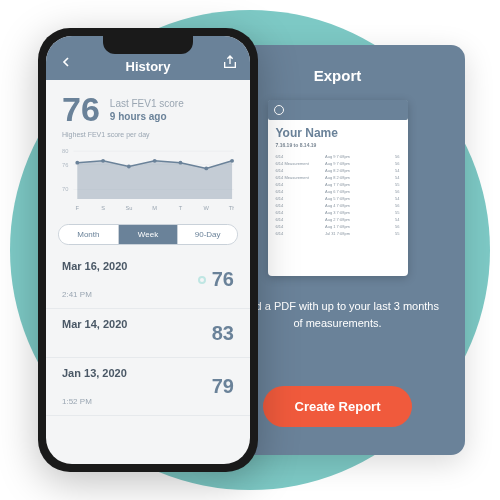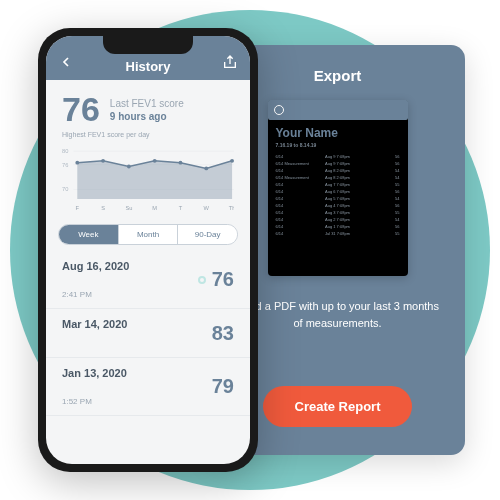--- a/index.html
+++ b/index.html
@@ -23,21 +23,21 @@
 .tab.active{background:#6a8299;color:#fff}
 .tab:not(:last-child){border-right:1px solid #c9d1d9}
 .list{flex:1;overflow:hidden}
 .row{display:flex;justify-content:space-between;align-items:center;padding:9px 16px;border-bottom:1px solid #e6e9ec}
 .row .date{font-size:11px;font-weight:600;color:#4a5866}
 .row .time{font-size:8px;color:#9aa6b2;margin-top:18px}
 .row .val{font-size:20px;font-weight:700;color:#6a8299;display:flex;align-items:center;gap:6px}
 .dot{width:8px;height:8px;border-radius:50%;border:2px solid #bfe6e3}
 .export-panel{position:absolute;left:210px;top:45px;width:255px;height:410px;background:#6a8299;border-radius:14px;padding:18px;color:#fff;display:flex;flex-direction:column;align-items:center;box-shadow:0 8px 30px rgba(0,0,0,0.15)}
 .export-title{font-weight:700;font-size:15px;margin:4px 0 16px}
-.pdf-prev{width:140px;height:176px;background:#000000;border-radius:4px;padding:8px;color:#3a4856;box-shadow:0 2px 10px rgba(0,0,0,0.2)}
+.pdf-prev{width:140px;height:176px;background:#ffffff;border-radius:4px;padding:8px;color:#3a4856;box-shadow:0 2px 10px rgba(0,0,0,0.2)}
 .pdf-head{height:20px;background:#6a8299;border-radius:2px;margin:-8px -8px 6px;display:flex;align-items:center;padding:0 6px}
 .pdf-head .logo{width:10px;height:10px;border-radius:50%;border:1.5px solid #fff}
 .pdf-name{font-size:12px;font-weight:700;color:#6a8299;margin:4px 0 0}
 .pdf-range{font-size:5px;color:#7a8794;margin:2px 0 6px;font-weight:600}
 .pdf-table{display:flex;flex-direction:column;gap:2px}
 .pdf-r{display:flex;justify-content:space-between;font-size:4px;color:#8a96a2}
 .pdf-r span{flex:1}
 .pdf-r span:nth-child(2){text-align:center}
 .pdf-r span:last-child{text-align:right}
 .export-desc{font-size:11px;text-align:center;margin:22px 6px 0;line-height:1.5;font-weight:500}
@@ -167,28 +167,28 @@
             <text x="43" y="70">S</text>
             <text x="70" y="70">Su</text>
             <text x="97" y="70">M</text>
             <text x="124" y="70">T</text>
             <text x="151" y="70">W</text>
             <text x="178" y="70">Th</text>
         </g>
       </svg>
     </div>
     <div class="tabs" id="tabs">
+        <div class="tab">Month</div>
         <div class="tab active">Week</div>
-        <div class="tab">Month</div>
         <div class="tab">90-Day</div>
       </div>
     <div class="list" id="list">
         <div class="row">
           <div>
-            <div class="date">Aug 16, 2020</div>
+            <div class="date">Mar 16, 2020</div>
             <div class="time">2:41 PM</div>
           </div>
           <div class="val"><span class="dot"></span>76</div>
         </div>
         <div class="row">
           <div>
             <div class="date">Mar 14, 2020</div>
             <div class="time"></div>
           </div>
           <div class="val">83</div>

